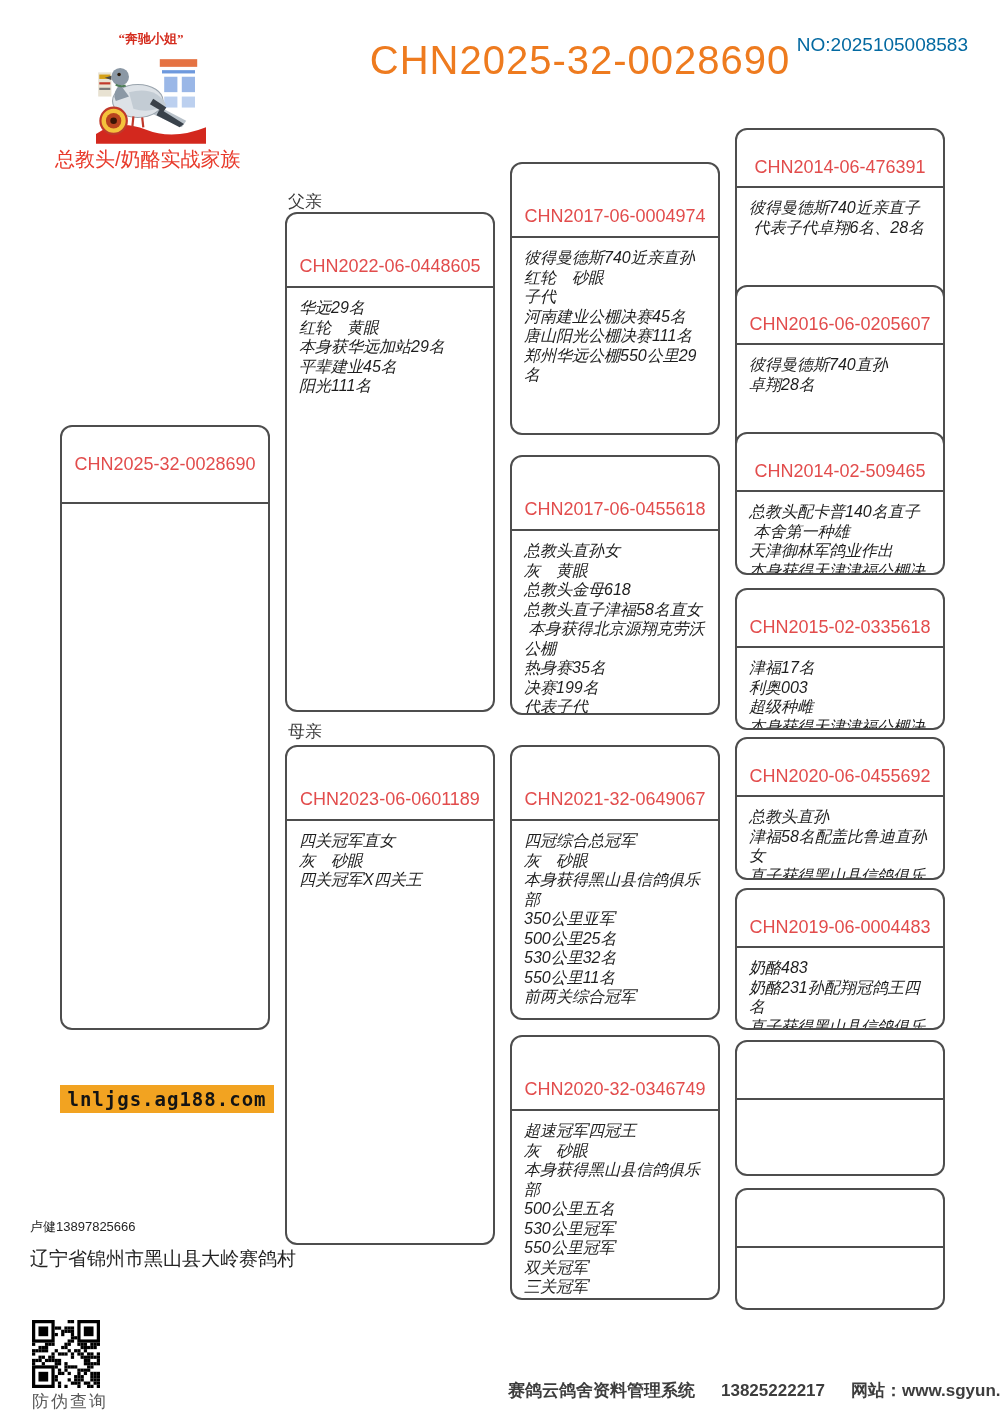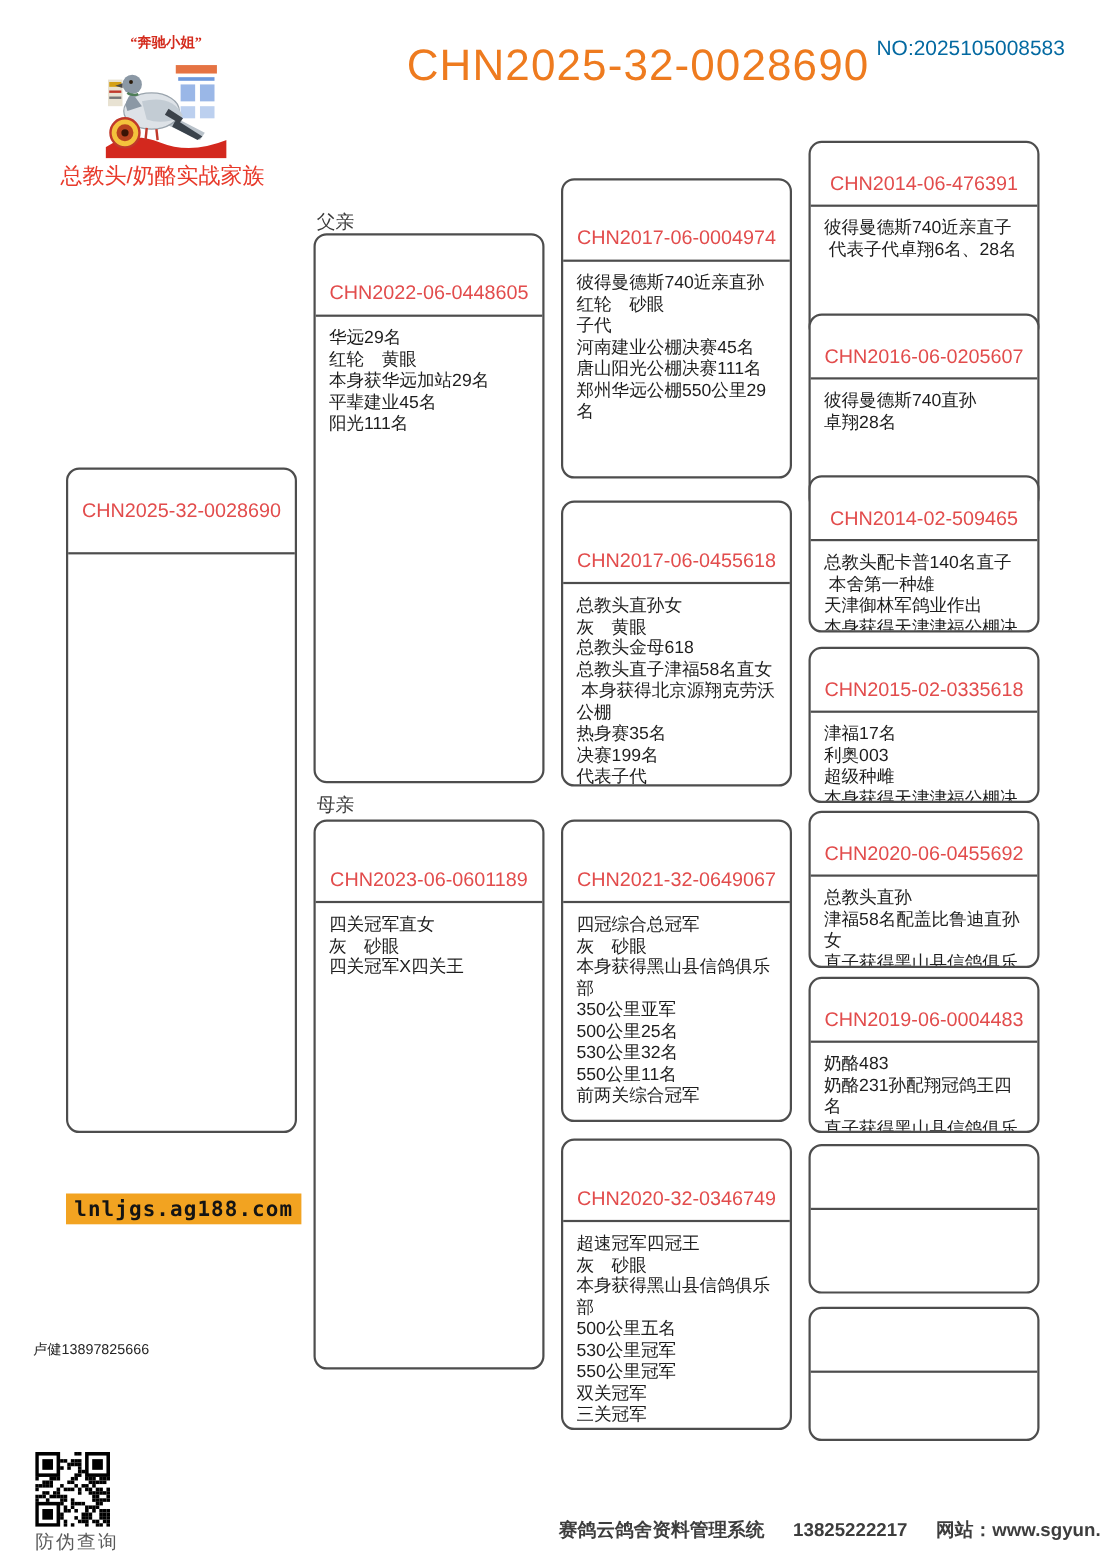--- a/index.html
+++ b/index.html
@@ -16,21 +16,21 @@
 
   
   .pbox{position:absolute;width:210px;border:2px solid #4d4d4d;border-radius:12px;background:#fff;
         display:flex;flex-direction:column;box-sizing:border-box;}
   .pbox-head{flex:0 0 auto;border-bottom:2px solid #4d4d4d;display:flex;justify-content:center;
              align-items:flex-end;padding-bottom:9px;font-size:18px;color:#e24c4c;white-space:nowrap;}
   .head75{height:75px;align-items:center;padding-bottom:0;}
   .head65{height:63px;}
   .head50{height:48px;padding-bottom:8px;}
   .pbox-body{flex:1 1 auto;padding:10px 10px 4px 12px;font-size:16px;line-height:19.5px;
-             white-space:pre-wrap;color:#1d1d1d;overflow:hidden;}
+             white-space:pre-wrap;color:#1d1d1d;overflow:hidden;font-style:italic;}
   .parent-label{position:absolute;font-size:17px;color:#3b3b3b;}
 
   
   .banner{position:absolute;left:60px;top:1083px;width:214px;text-align:center;}
   .banner-name{font-family:"Liberation Serif","DejaVu Serif",serif;font-weight:bold;font-style:italic;
                font-size:37px;line-height:42px;color:#b51111;text-shadow:1px 1px 0 #e9b9a9;white-space:nowrap;}
   .banner-site{margin-top:2px;background:#f2a321;color:#141414;font-family:"DejaVu Sans Mono","Liberation Mono",monospace;
                font-weight:bold;font-size:19px;letter-spacing:1px;padding:3px 2px;}
   .owner-phone{position:absolute;left:30px;top:1218px;font-size:13px;color:#242424;}
   .owner-address{position:absolute;left:30px;top:1246px;font-size:19px;color:#242424;}
@@ -201,20 +201,21 @@
   </div>
   <div class="pbox" style="left:735px;top:1188px;height:122px">
     <div class="pbox-head head50"></div>
     <div class="pbox-body"></div>
   </div>
 
   <div class="banner">
     <div class="banner-site">lnljgs.ag188.com</div>
   </div>
   <div class="owner-phone">卢健13897825666</div>
+  <div class="owner-address">辽宁省锦州市黑山县大岭赛鸽村</div>
 
   <div class="qr-wrap">
     <div class="qr-box">
       <svg width="68" height="68" viewBox="0 0 63 63">
           <rect x="33" y="0" width="3" height="3" fill="#000"></rect>
           <rect x="36" y="0" width="3" height="3" fill="#000"></rect>
           <rect x="21" y="6" width="3" height="3" fill="#000"></rect>
           <rect x="24" y="6" width="3" height="3" fill="#000"></rect>
           <rect x="30" y="6" width="3" height="3" fill="#000"></rect>
           <rect x="33" y="6" width="3" height="3" fill="#000"></rect>

